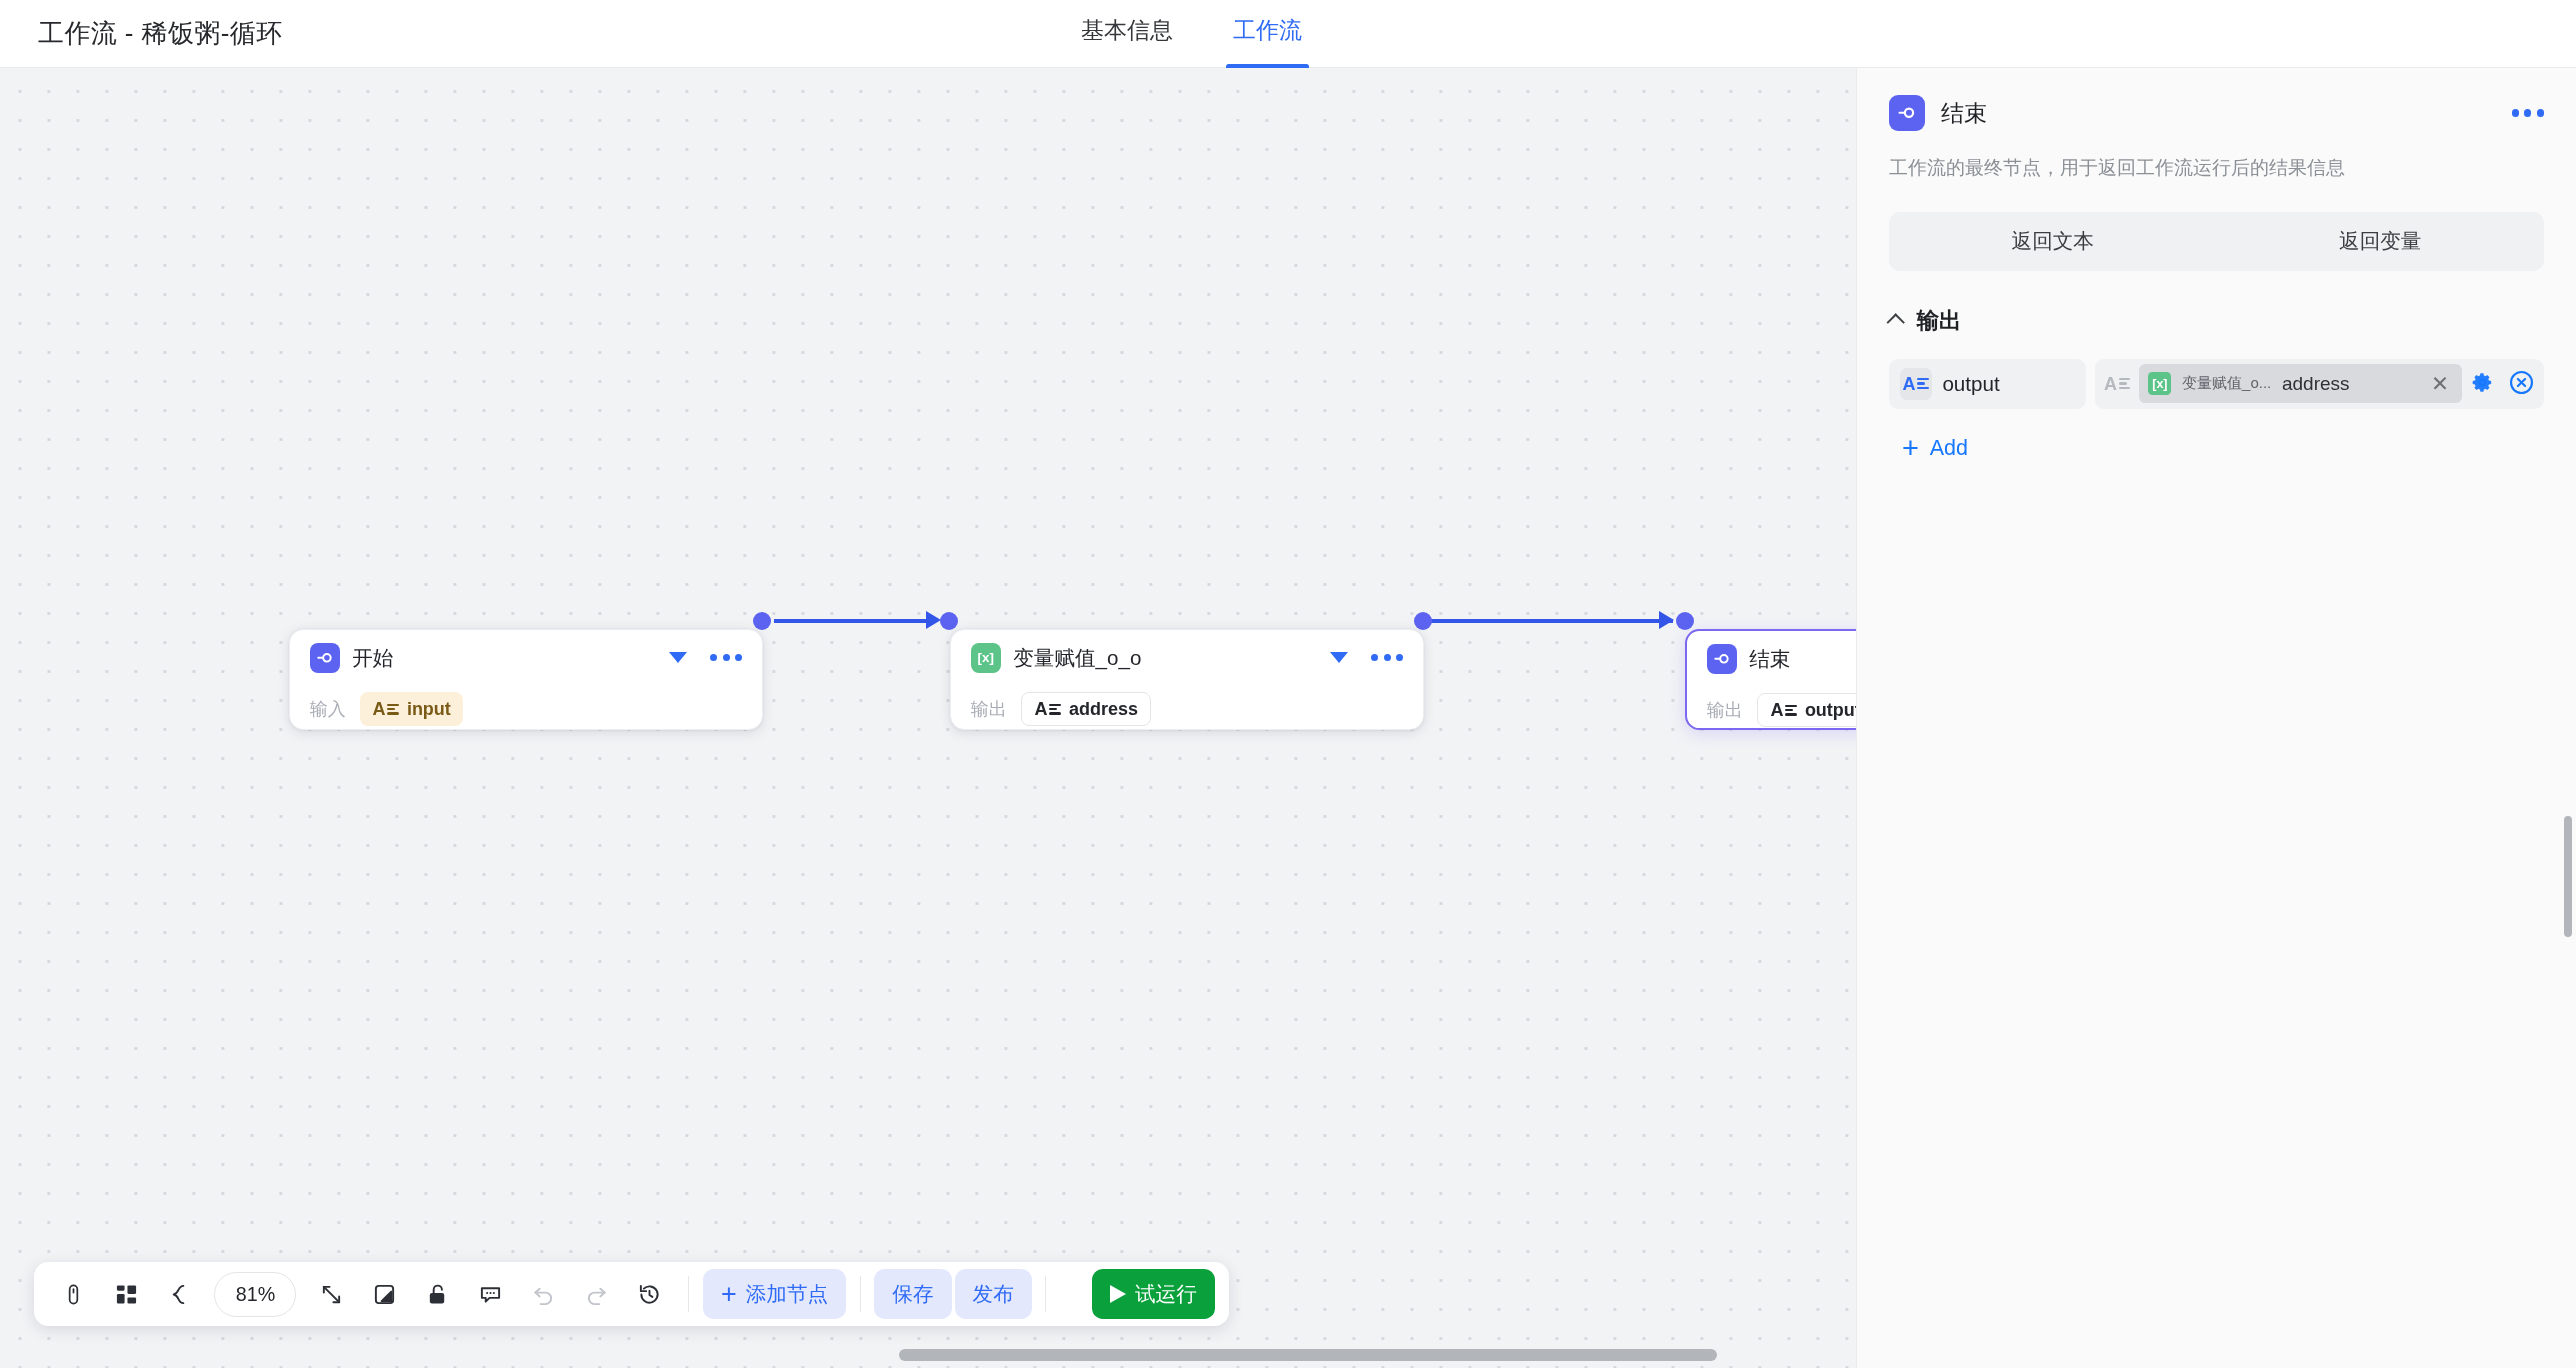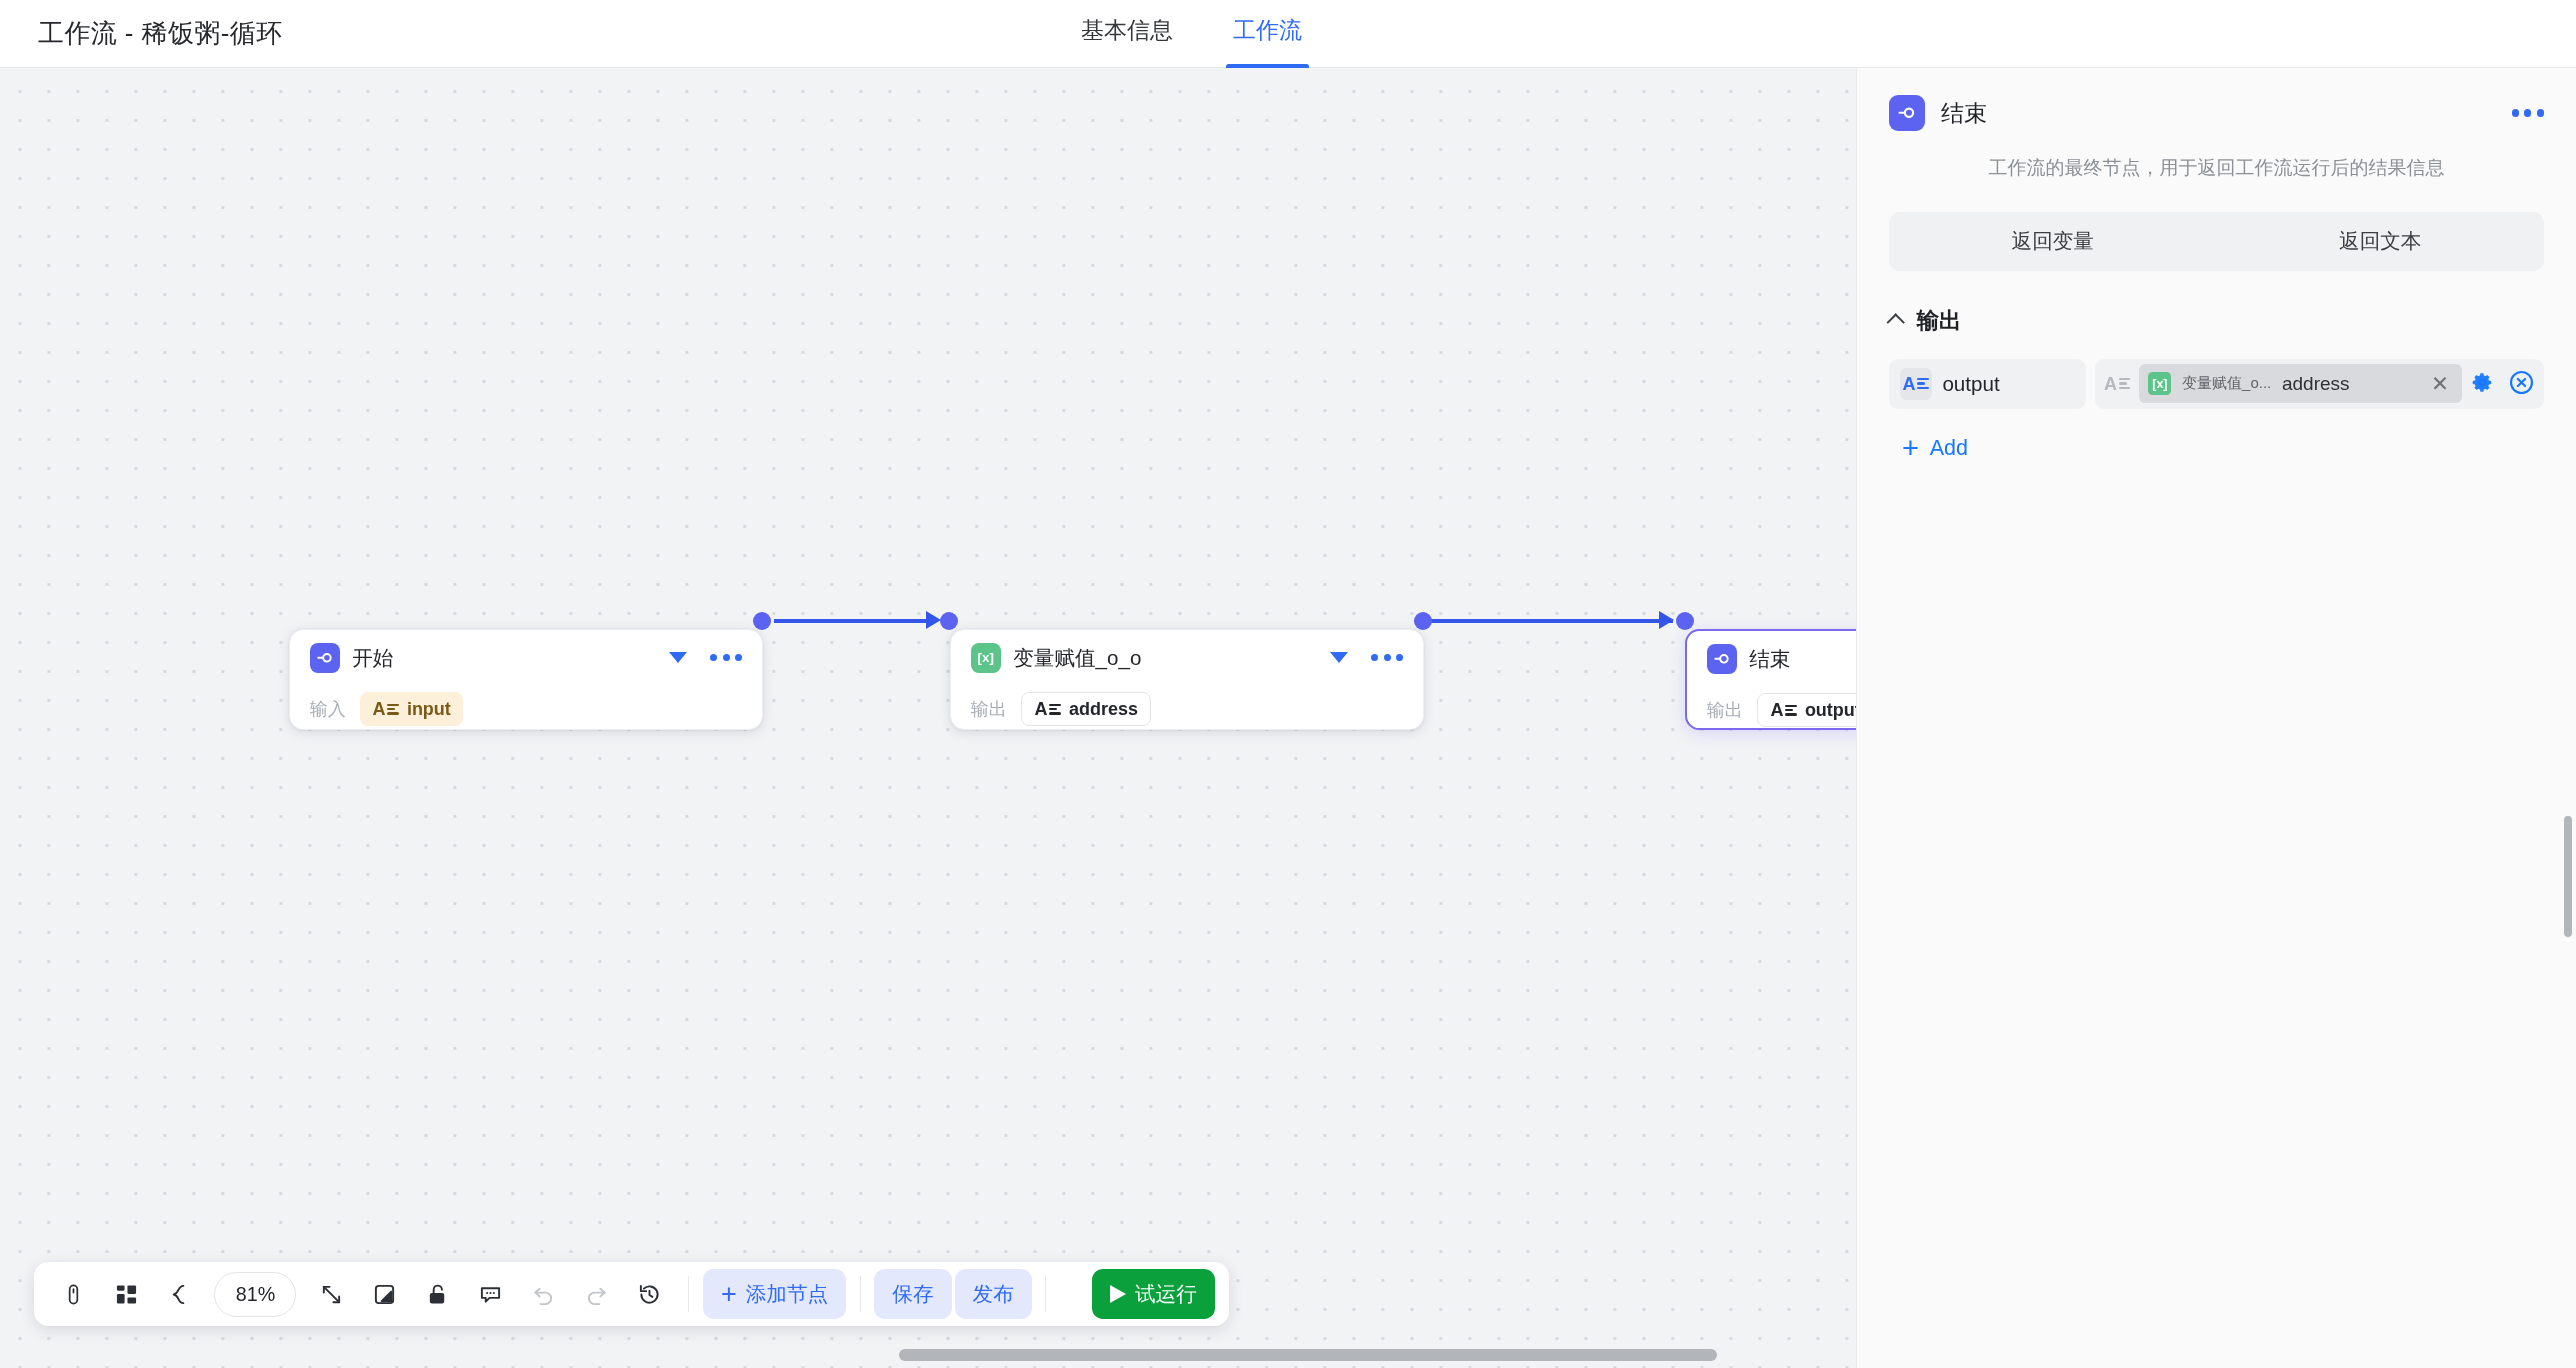--- a/index.html
+++ b/index.html
@@ -2,21 +2,21 @@
 <html style="font-size:14.3px"><head>
 <meta charset="utf-8">
 <style>
   * { box-sizing: border-box; margin: 0; padding: 0; }
   html, body {
     width: 2576px; height: 1369px;
     font-family: "Liberation Sans", "DejaVu Sans", sans-serif;
     background: #ffffff;
     overflow: hidden;
   }
-  #app { position: relative; width: 2576px; height: 1369px; text-align: center; }
+  #app { position: relative; width: 2576px; height: 1369px; }
 
   
   .topbar {
     position: absolute; left: 0; top: 0; width: 2576px; height: 68px;
     background: #ffffff;
     border-bottom: 0.9px solid #e8eaed;
     z-index: 40;
   }
   .doc-title {
     position: absolute; left: 38px; top: 16px;
@@ -441,22 +441,22 @@
       <div class="dots">
           <i></i>
           <i></i>
           <i></i>
         </div>
     </div>
 
     <div class="panel-desc">工作流的最终节点，用于返回工作流运行后的结果信息</div>
 
     <div class="seg">
+      <div class="seg-item">返回文本</div>
       <div class="seg-item">返回变量</div>
-      <div class="seg-item">返回文本</div>
     </div>
 
     <div class="section-head">
       <span class="chev-up"></span>
       <span class="section-title">输出</span>
     </div>
 
     <div class="out-row">
       <div class="field-name">
         <span class="name-ico">

